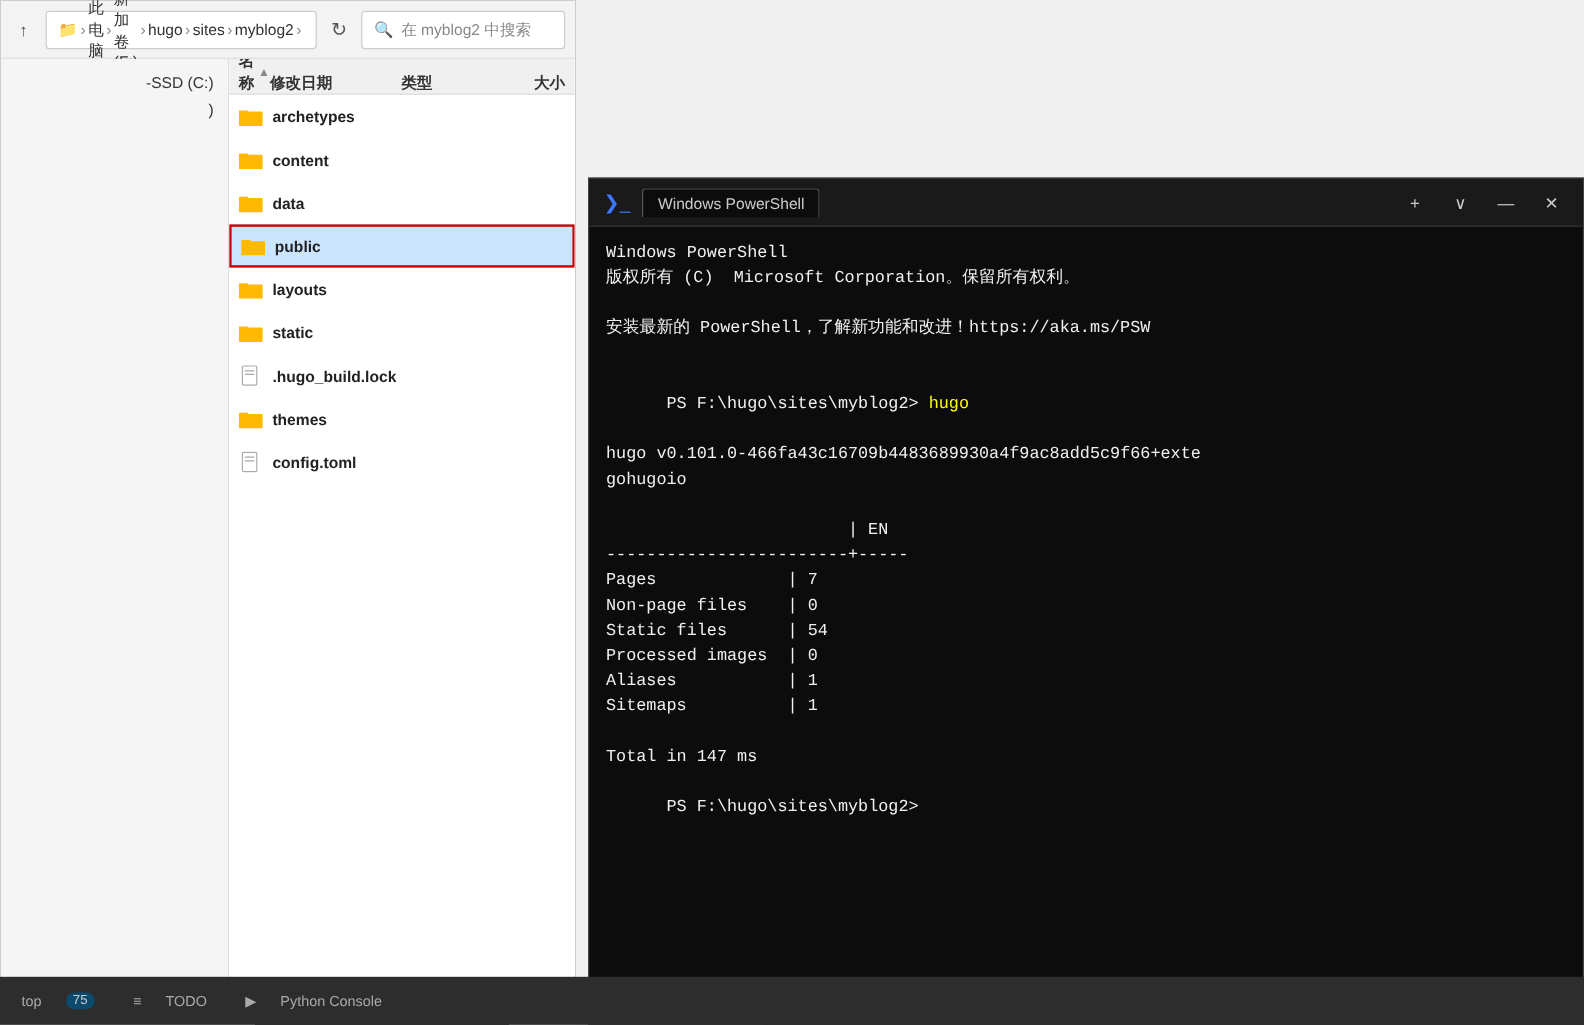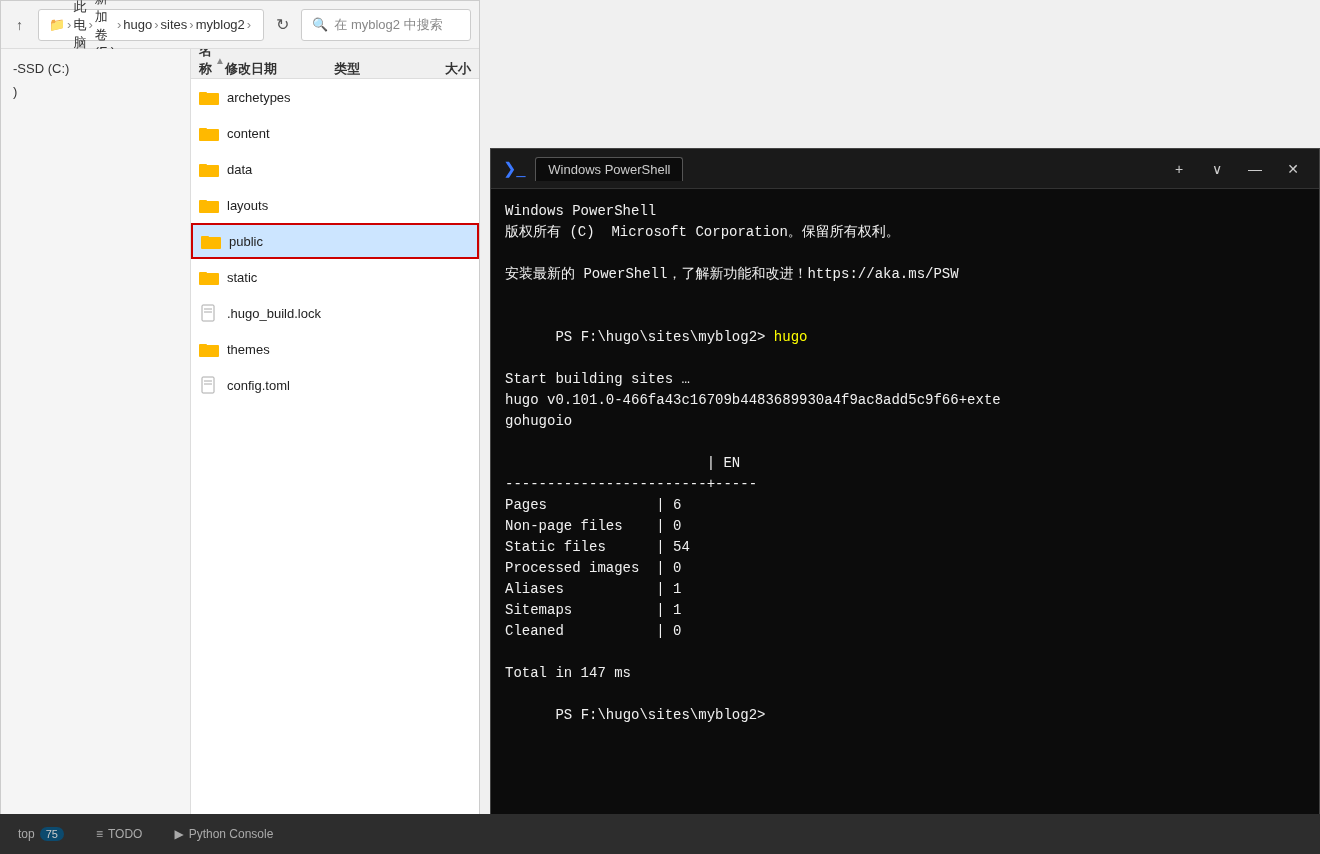--- a/index.html
+++ b/index.html
@@ -89,20 +89,21 @@
       border-right: 1px solid #ddd;
       padding: 8px 0;
       font-size: 13px;
     }
 
     .sidebar-drive {
       padding: 4px 12px;
       color: #333;
       font-size: 13px;
       cursor: pointer;
+      text-align: right;
     }
 
     .file-list {
       flex: 1;
       overflow-y: auto;
       background: #fff;
     }
 
     .col-headers {
       display: flex;
@@ -122,20 +123,21 @@
     .col-size { width: 80px; text-align: right; }
 
     .file-item {
       display: flex;
       align-items: center;
       height: 36px;
       padding: 0 8px;
       cursor: pointer;
       font-size: 13px;
       color: #222;
+      font-weight: bold;
     }
 
     .file-item.selected {
       background: #cce5ff;
       border: 2px solid #cc0000;
     }
 
     .folder-icon {
       width: 20px; height: 16px;
       margin-right: 8px;
@@ -164,21 +166,21 @@
       align-items: center;
       padding: 0 10px;
       gap: 16px;
       font-size: 12px;
       color: #aaa;
     }
 
     .taskbar-item {
       display: flex;
       align-items: center;
-      gap: 5px;
+      gap: 20px;
       cursor: pointer;
       padding: 4px 8px;
       border-radius: 3px;
     }
 
     .taskbar-badge {
       background: #0c4a6e;
       color: #ccc;
       border-radius: 10px;
       padding: 1px 6px;
@@ -331,38 +333,38 @@
       <div class="file-item">
         <div class="folder-icon">
           <svg viewBox="0 0 20 16">
               <rect x="0" y="4" width="20" height="12" rx="1" fill="#FFB900"></rect>
               <rect x="0" y="3" width="8" height="3" rx="1" fill="#FFB900"></rect>
             </svg>
         </div>
         <div class="item-name">data</div>
       </div>
 
+      <div class="file-item selected">
+        <div class="folder-icon">
+          <svg viewBox="0 0 20 16">
+              <rect x="0" y="4" width="20" height="12" rx="1" fill="#FFB900"></rect>
+              <rect x="0" y="3" width="8" height="3" rx="1" fill="#FFB900"></rect>
+            </svg>
+        </div>
+        <div class="item-name">public</div>
+      </div>
+
       <div class="file-item">
         <div class="folder-icon">
           <svg viewBox="0 0 20 16">
               <rect x="0" y="4" width="20" height="12" rx="1" fill="#FFB900"></rect>
               <rect x="0" y="3" width="8" height="3" rx="1" fill="#FFB900"></rect>
             </svg>
         </div>
         <div class="item-name">layouts</div>
-      </div>
-
-      <div class="file-item selected">
-        <div class="folder-icon">
-          <svg viewBox="0 0 20 16">
-              <rect x="0" y="4" width="20" height="12" rx="1" fill="#FFB900"></rect>
-              <rect x="0" y="3" width="8" height="3" rx="1" fill="#FFB900"></rect>
-            </svg>
-        </div>
-        <div class="item-name">public</div>
       </div>
 
 
       <div class="file-item">
         <div class="folder-icon">
           <svg viewBox="0 0 20 16">
               <rect x="0" y="4" width="20" height="12" rx="1" fill="#FFB900"></rect>
               <rect x="0" y="3" width="8" height="3" rx="1" fill="#FFB900"></rect>
             </svg>
         </div>
@@ -418,33 +420,31 @@
 
   <div class="ps-content">
     <div class="ps-line">Windows PowerShell</div>
     <div class="ps-line">版权所有 (C)  Microsoft Corporation。保留所有权利。</div>
     <div class="ps-line">&nbsp;</div>
     <div class="ps-line">安装最新的 PowerShell，了解新功能和改进！https://aka.ms/PSW</div>
     <div class="ps-line">&nbsp;</div>
     <div class="ps-line">
       <span class="ps-prompt">PS F:\hugo\sites\myblog2&gt; </span><span class="ps-cmd">hugo</span>
     </div>
-    <div class="ps-line">Start building sites …</div>
     <div class="ps-line">hugo v0.101.0-466fa43c16709b4483689930a4f9ac8add5c9f66+exte</div>
     <div class="ps-line">gohugoio</div>
     <div class="ps-line">&nbsp;</div>
     <div class="ps-line ps-table">                        | EN</div>
     <div class="ps-line ps-table">------------------------+-----</div>
-    <div class="ps-line ps-table">Pages             | 6</div>
+    <div class="ps-line ps-table">Pages             | 7</div>
     <div class="ps-line ps-table">Non-page files    | 0</div>
     <div class="ps-line ps-table">Static files      | 54</div>
     <div class="ps-line ps-table">Processed images  | 0</div>
     <div class="ps-line ps-table">Aliases           | 1</div>
     <div class="ps-line ps-table">Sitemaps          | 1</div>
-    <div class="ps-line ps-table">Cleaned           | 0</div>
     <div class="ps-line">&nbsp;</div>
     <div class="ps-line">Total in 147 ms</div>
     <div class="ps-line">
       <span class="ps-prompt">PS F:\hugo\sites\myblog2&gt;</span>
     </div>
   </div>
 </div>
 
 <div class="taskbar">
   <div class="taskbar-item">

